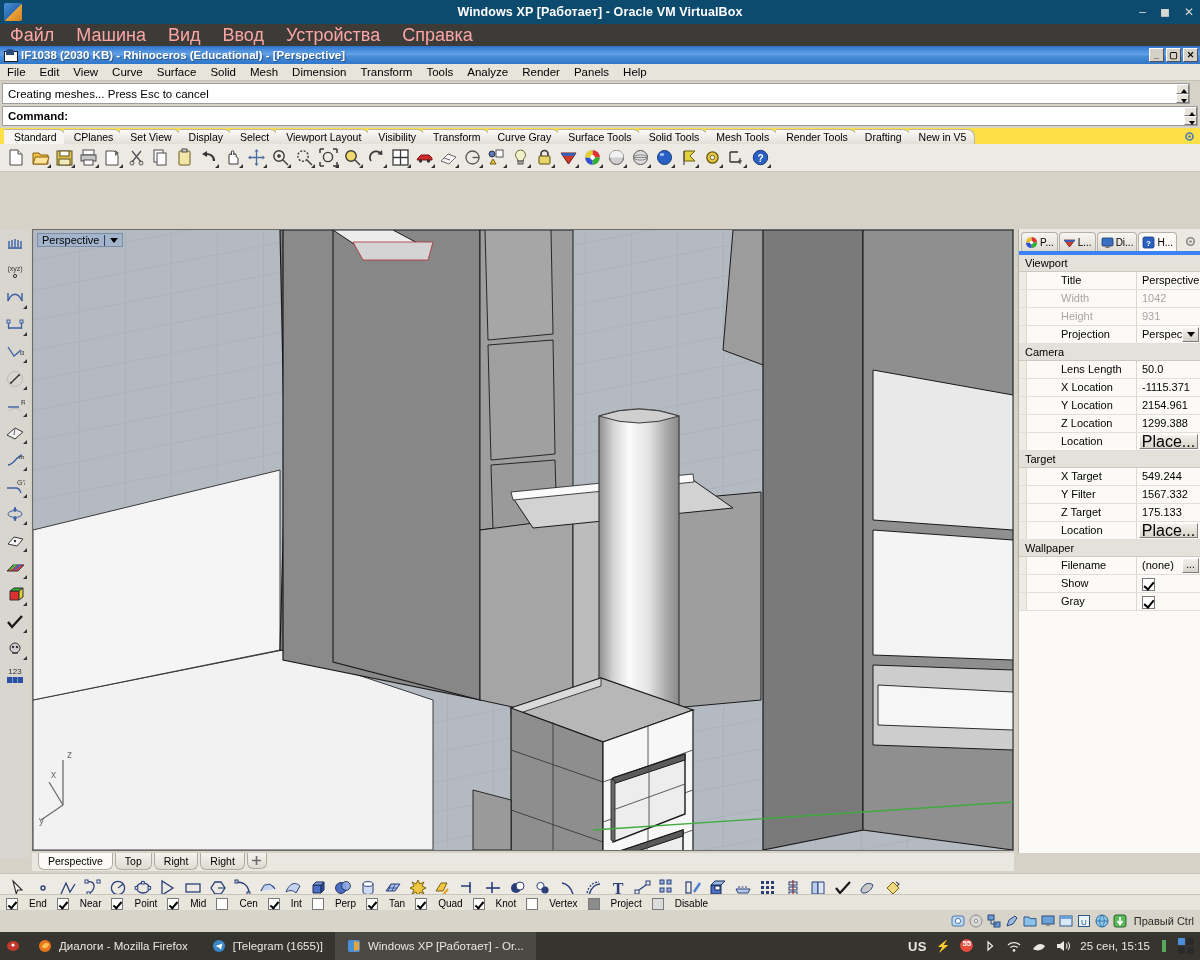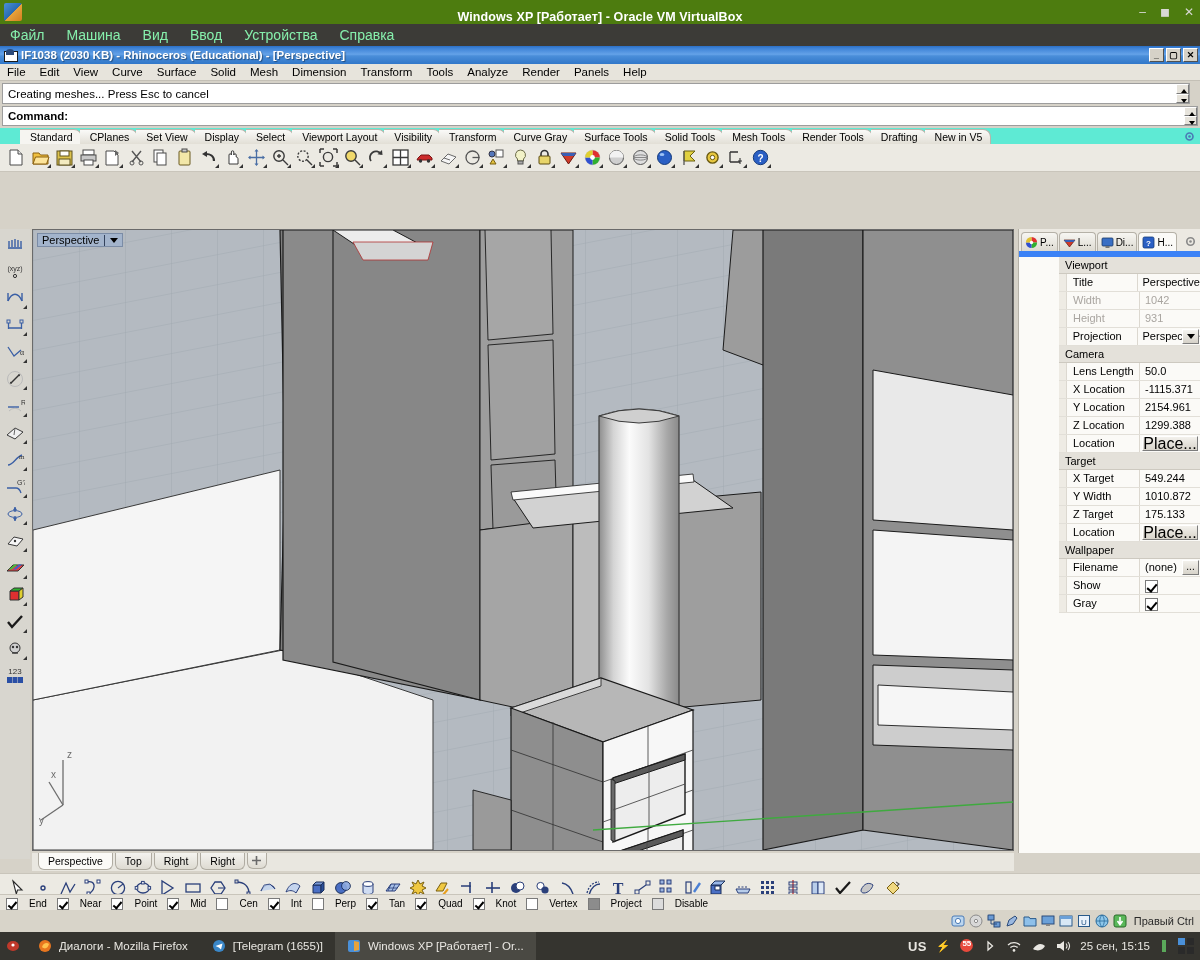--- a/index.html
+++ b/index.html
@@ -1,34 +1,34 @@
 <!DOCTYPE html>
 <html><head>
 <meta charset="utf-8">
 <style>
   * { box-sizing: border-box; margin:0; padding:0; }
   html,body { width:1200px; height:960px; overflow:hidden;
     font-family:"Liberation Sans", sans-serif; }
   body { background:#3c3b37; }
 
   
-  .vbox-title { height:24px; background:#4d7c0f; position:relative;
-      display:flex; align-items:flex-end; }
+  .vbox-title { height:24px; background:#0c4a6e; position:relative;
+      display:flex; align-items:center; }
   .vbox-title .vb-icon { position:absolute; left:4px; top:3px; width:18px; height:18px;
       background:linear-gradient(135deg,#4a90d9 0%, #2a6cb0 50%, #e8a33d 50%, #d47f1e 100%);
       border-radius:2px; }
   .vbox-title .vb-text { width:100%; text-align:center; color:#fff; font-size:12.5px;
       font-weight:bold; letter-spacing:.1px; }
   .vbox-title .vb-btns { position:absolute; right:6px; top:0; height:24px;
       display:flex; align-items:center; gap:14px; color:#d8d8d5; font-size:12px;}
   .vbox-title .vb-btns span{ cursor:default; line-height:1;}
 
   .vbox-menu { height:22px; background:#3c3b37; display:flex; align-items:center;
       padding-left:10px; gap:22px; }
-  .vbox-menu div { color:#86efac; font-size:14px; }
+  .vbox-menu div { color:#fca5a5; font-size:18px; }
 
   
   .rhino { position:absolute; left:0; top:46px; width:1200px; height:864px;
       background:#d6d2c8; }
 
   .rh-title { height:18px; background:linear-gradient(to bottom,#2b6fc4 0%,#3d82d6 12%,#64a2e8 46%,#4a8ed9 55%,#3177c9 100%);
       display:flex; align-items:center; position:relative; padding-left:3px; }
   .rh-title .ic { width:14px; height:14px; margin-right:4px; position:relative;}
   .rh-title .ic::before{content:"";position:absolute;left:1px;top:3px;width:12px;height:9px;
       background:#fff;border:1px solid #1a1a1a;}
@@ -53,22 +53,22 @@
   .spin{ position:absolute; right:0px; top:0; width:13px; height:100%;
       display:flex; flex-direction:column; }
   .spin i{ flex:1; background:#e7e4dc; border:1px solid #fff;
       border-right-color:#7c7c7c; border-bottom-color:#7c7c7c; position:relative;}
   .spin i::after{content:"";position:absolute;left:4px;top:4px;
       border-left:3px solid transparent;border-right:3px solid transparent;}
   .spin i:first-child::after{ border-bottom:4px solid #000;}
   .spin i:last-child::after{ border-top:4px solid #000;}
 
   
-  .tabrow{ height:16px; background:#5eead4; display:flex; align-items:flex-end;
-      padding-left:20px; position:relative;}
+  .tabrow{ height:16px; background:#fde047; display:flex; align-items:flex-end;
+      padding-left:4px; position:relative;}
   .tabrow .tb{ font-size:10.5px; padding:1px 8px 1px 10px; color:#000;
       background:linear-gradient(to bottom,#fafaf8,#e2dfd6);
       border-top:1px solid #b9b5ab; border-right:1px solid #b9b5ab;
       border-radius:0 8px 0 0; margin-right:-2px; height:15px; line-height:13px;
       transform:skewX(-0deg); }
   .tabrow .tb.act{ background:#f6f5f1; border-bottom:1px solid #f6f5f1; font-weight:normal;}
   .tabrow .gear{ position:absolute; right:4px; bottom:1px; width:13px; height:13px;}
 
   
   .toolbar{ height:28px; background:#eceae3; display:flex; align-items:center;
@@ -117,27 +117,27 @@
       background:#ece9e2; border-left:1px solid #b5b1a7;}
   .rp-tabs{ height:22px; display:flex; align-items:flex-end; padding-left:2px;
       background:#ece9e2; position:relative;}
   .rp-tab{ display:flex; align-items:center; gap:2px; font-size:10px;
       padding:2px 3px 2px 3px; border:1px solid #b5b1a7; border-bottom:none;
       background:linear-gradient(to bottom,#f7f6f2,#dddad1); border-radius:4px 4px 0 0;
       margin-right:1px; height:19px;}
   .rp-tab.act{ background:#fbfaf7;}
   .rp-gear{ position:absolute; right:3px; bottom:3px;}
 
-  .rp-body{ background:#fbfaf7; border-top:6px solid #3b82f6; height:602px;padding-left:40px;}
+  .rp-body{ background:#fbfaf7; border-top:4px solid #3b82f6; height:602px;}
   .grp{ background:#e4e1da; font-size:11px; padding:2px 6px; color:#000;
       border-bottom:1px solid #cdc9c0;}
   .row{ display:flex; height:18px; border-bottom:1px solid #e2dfd8; align-items:stretch;}
   .row .gut{ width:8px; background:#eeebe4; border-right:1px solid #dcd8d0;}
-  .row .lbl{ width:73px; font-size:11px; padding-left:6px; line-height:17px; color:#000;
-      border-right:1px solid #dcd8d0;}
+  .row .lbl{ width:82px; font-size:11px; padding-left:6px; line-height:17px; color:#000;
+      border-right:1px solid #dcd8d0;margin-left:28px;}
   .row .val{ flex:1; font-size:11px; padding-left:5px; line-height:17px; color:#000;
       position:relative; background:#fbfaf7;}
   .row.dis .lbl, .row.dis .val{ color:#a9a5a0;}
   .row .val .dd{ position:absolute; right:1px; top:1px; width:17px; height:15px;
       background:linear-gradient(to bottom,#f5f4f0,#d5d1c8); border:1px solid #fff;
       border-right-color:#7c7c7c; border-bottom-color:#7c7c7c;
       display:flex; align-items:center; justify-content:center;}
   .row .val .dd::after{content:"";border-left:4px solid transparent;
       border-right:4px solid transparent;border-top:5px solid #000;}
   .btnrow .val{ padding:1px 2px;}
@@ -845,22 +845,22 @@
         </div>
 
         <div class="grp">Target</div>
         <div class="row">
           <div class="gut"></div>
           <div class="lbl">X Target</div>
           <div class="val">549.244</div>
         </div>
         <div class="row">
           <div class="gut"></div>
-          <div class="lbl">Y Width</div>
-          <div class="val">1010.872</div>
+          <div class="lbl">Y Filter</div>
+          <div class="val">1567.332</div>
         </div>
         <div class="row">
           <div class="gut"></div>
           <div class="lbl">Z Target</div>
           <div class="val">175.133</div>
         </div>
         <div class="row btnrow">
           <div class="gut"></div>
           <div class="lbl">Location</div>
           <div class="val">

